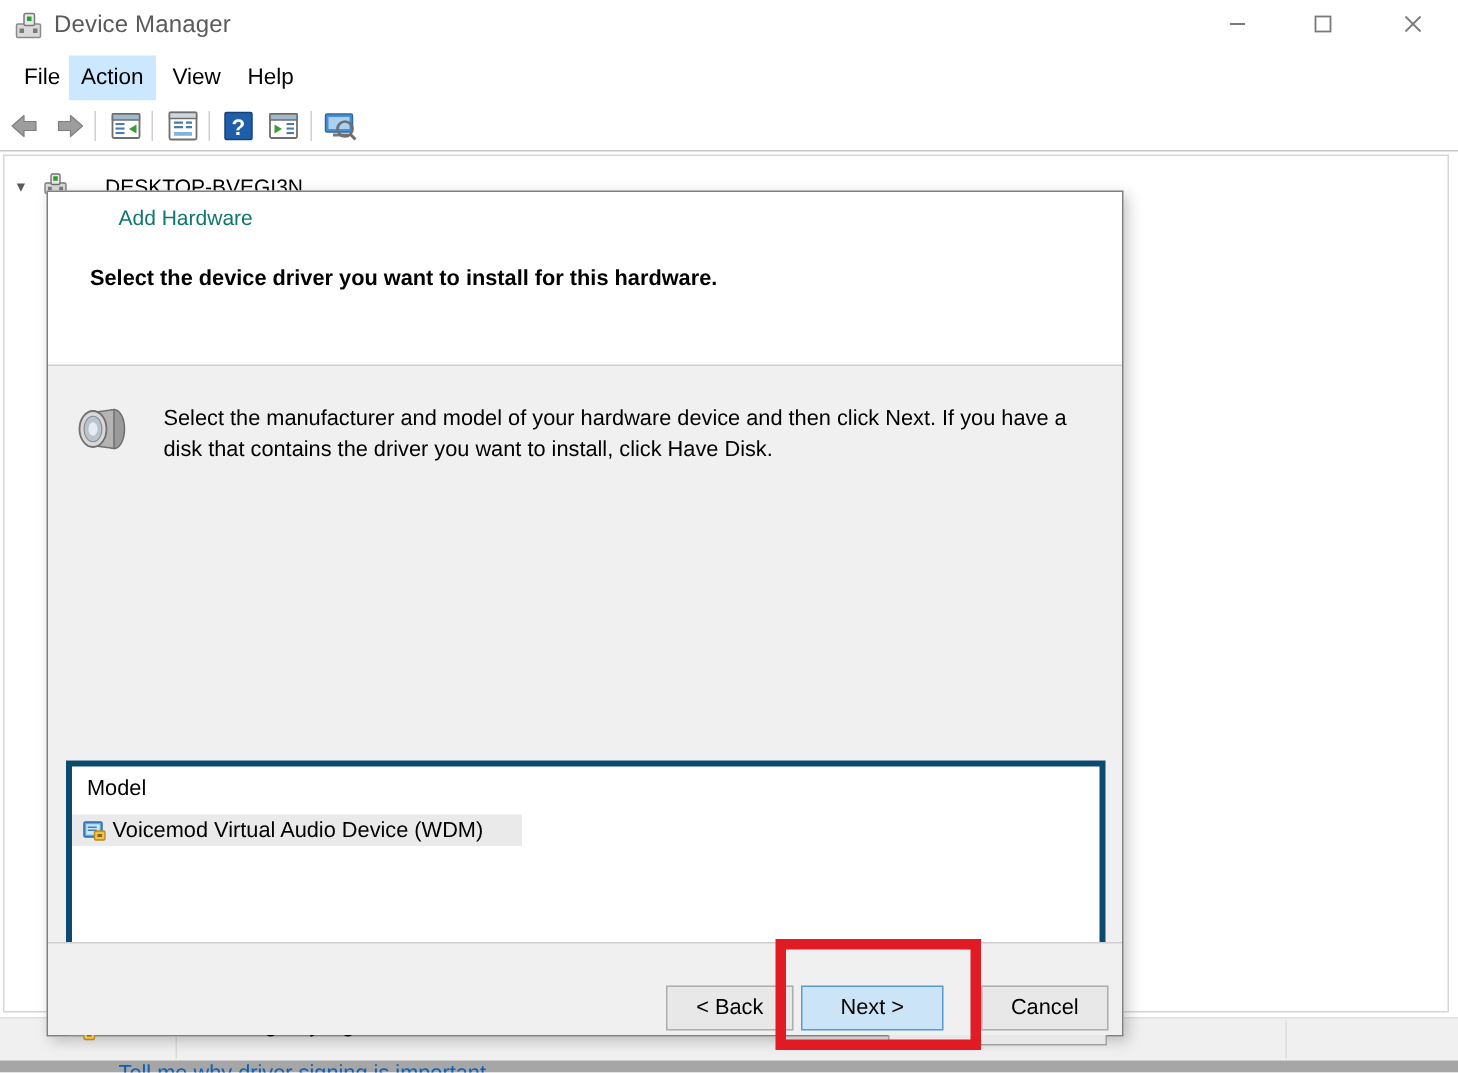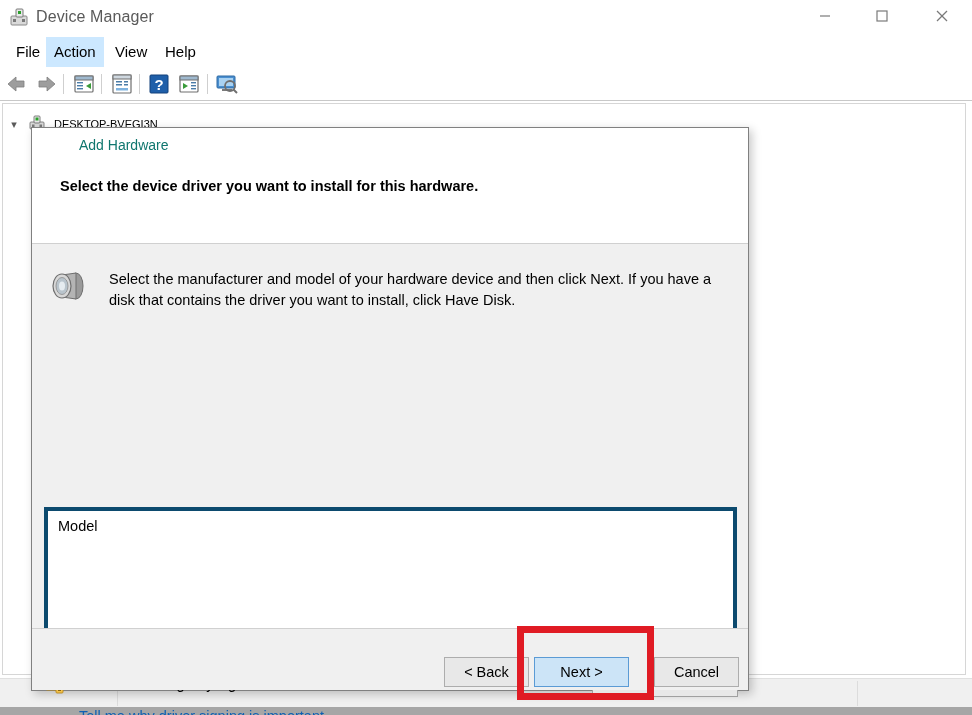--- a/index.html
+++ b/index.html
@@ -130,22 +130,22 @@
     cursor: default;
   }
   #tree-chevron {
     width: 16px; height: 16px;
     display: flex; align-items: center; justify-content: center;
     color: #5a5a5a;
     font-size: 11px;
   }
   #tree-computer-icon { width: 18px; height: 18px; margin-left: 6px; }
   #tree-label {
-    margin-left: 8px;
-    font-size: 11px;
+    margin-left: 24px;
+    font-size: 14px;
     color: #000;
     white-space: nowrap;
     text-decoration: underline;
   }
 
   
   #statusbar {
     position: absolute;
     left: 0; top: 678px;
     width: 972px;
@@ -456,20 +456,35 @@
         <ellipse cx="13" cy="20" rx="9" ry="12" fill="#d8d8d8" stroke="#6f6f6f" stroke-width="1.2"></ellipse>
         <ellipse cx="13" cy="20" rx="6" ry="8.5" fill="#b9c4cc" stroke="#8c8c8c" stroke-width="0.8"></ellipse>
         <ellipse cx="13" cy="20" rx="3" ry="4.5" fill="#e6ecf0"></ellipse>
       </svg>
     </span>
 
     <div id="intro-text">Select the manufacturer and model of your hardware device and then click Next. If you have a disk that contains the driver you want to install, click Have Disk.</div>
 
     <div id="model-box">
       <div id="model-header">Model</div>
+      <div id="model-list">
+        <div class="model-row selected">
+          <span class="model-icon">
+            <svg width="16" height="16" viewBox="0 0 16 16">
+              <rect x="1" y="2" width="12" height="10" rx="1" fill="#5da8e8" stroke="#2f6ba3" stroke-width="1"></rect>
+              <rect x="2.5" y="3.5" width="9" height="7" fill="#cfe6fa"></rect>
+              <rect x="3.5" y="5" width="6" height="1" fill="#3d7fb8"></rect>
+              <rect x="3.5" y="7" width="6" height="1" fill="#3d7fb8"></rect>
+              <rect x="8" y="8" width="7" height="6" rx="1" fill="#f2c14a" stroke="#b8891e" stroke-width="0.9"></rect>
+              <rect x="10" y="10" width="3" height="2" fill="#8a6412"></rect>
+            </svg>
+          </span>
+          <span class="model-label">Voicemod Virtual Audio Device (WDM)</span>
+        </div>
+      </div>
     </div>
 
     <span id="signed-icon">
       <svg width="20" height="18" viewBox="0 0 20 18">
         <rect x="1" y="1" width="14" height="11" rx="1" fill="#f6d98a" stroke="#b8891e" stroke-width="1"></rect>
         <rect x="3" y="3" width="10" height="7" fill="#fdf3d6"></rect>
         <rect x="4" y="5" width="7" height="1.2" fill="#b8891e"></rect>
         <rect x="4" y="7.5" width="7" height="1.2" fill="#b8891e"></rect>
         <rect x="11" y="9" width="7" height="6" rx="1" fill="#f2c14a" stroke="#b8891e" stroke-width="0.9"></rect>
         <rect x="13" y="11" width="3" height="2" fill="#8a6412"></rect>

